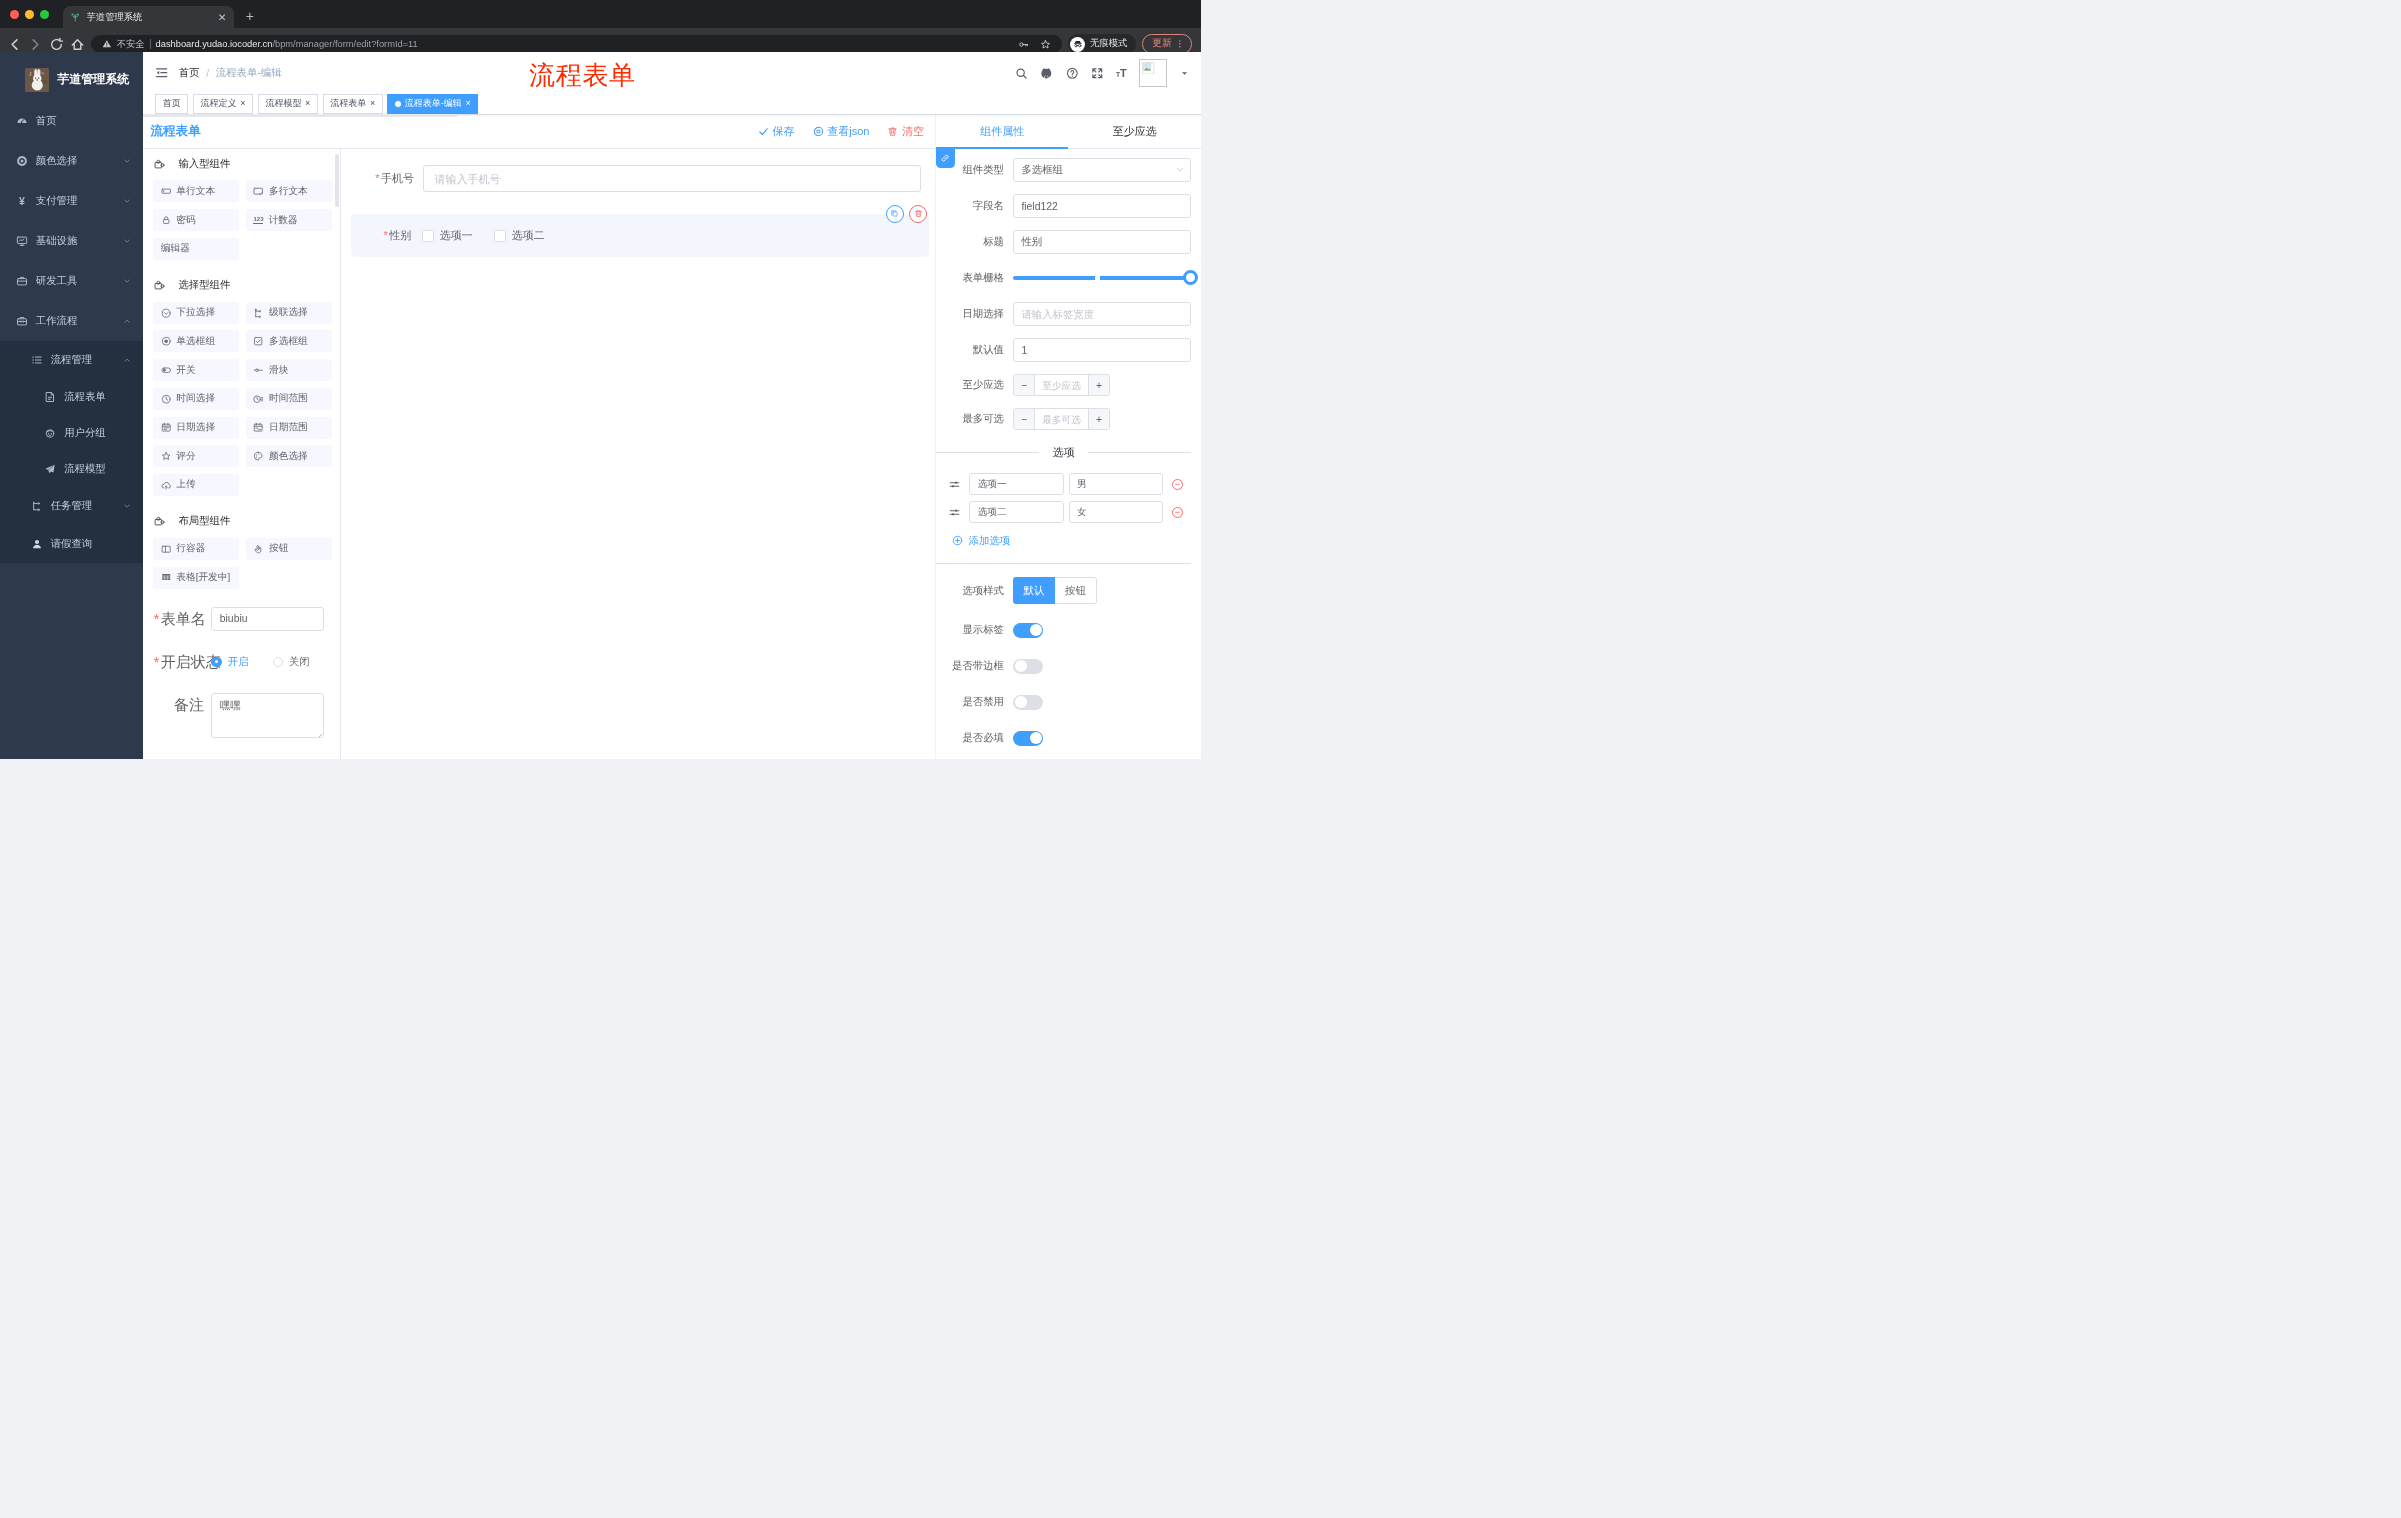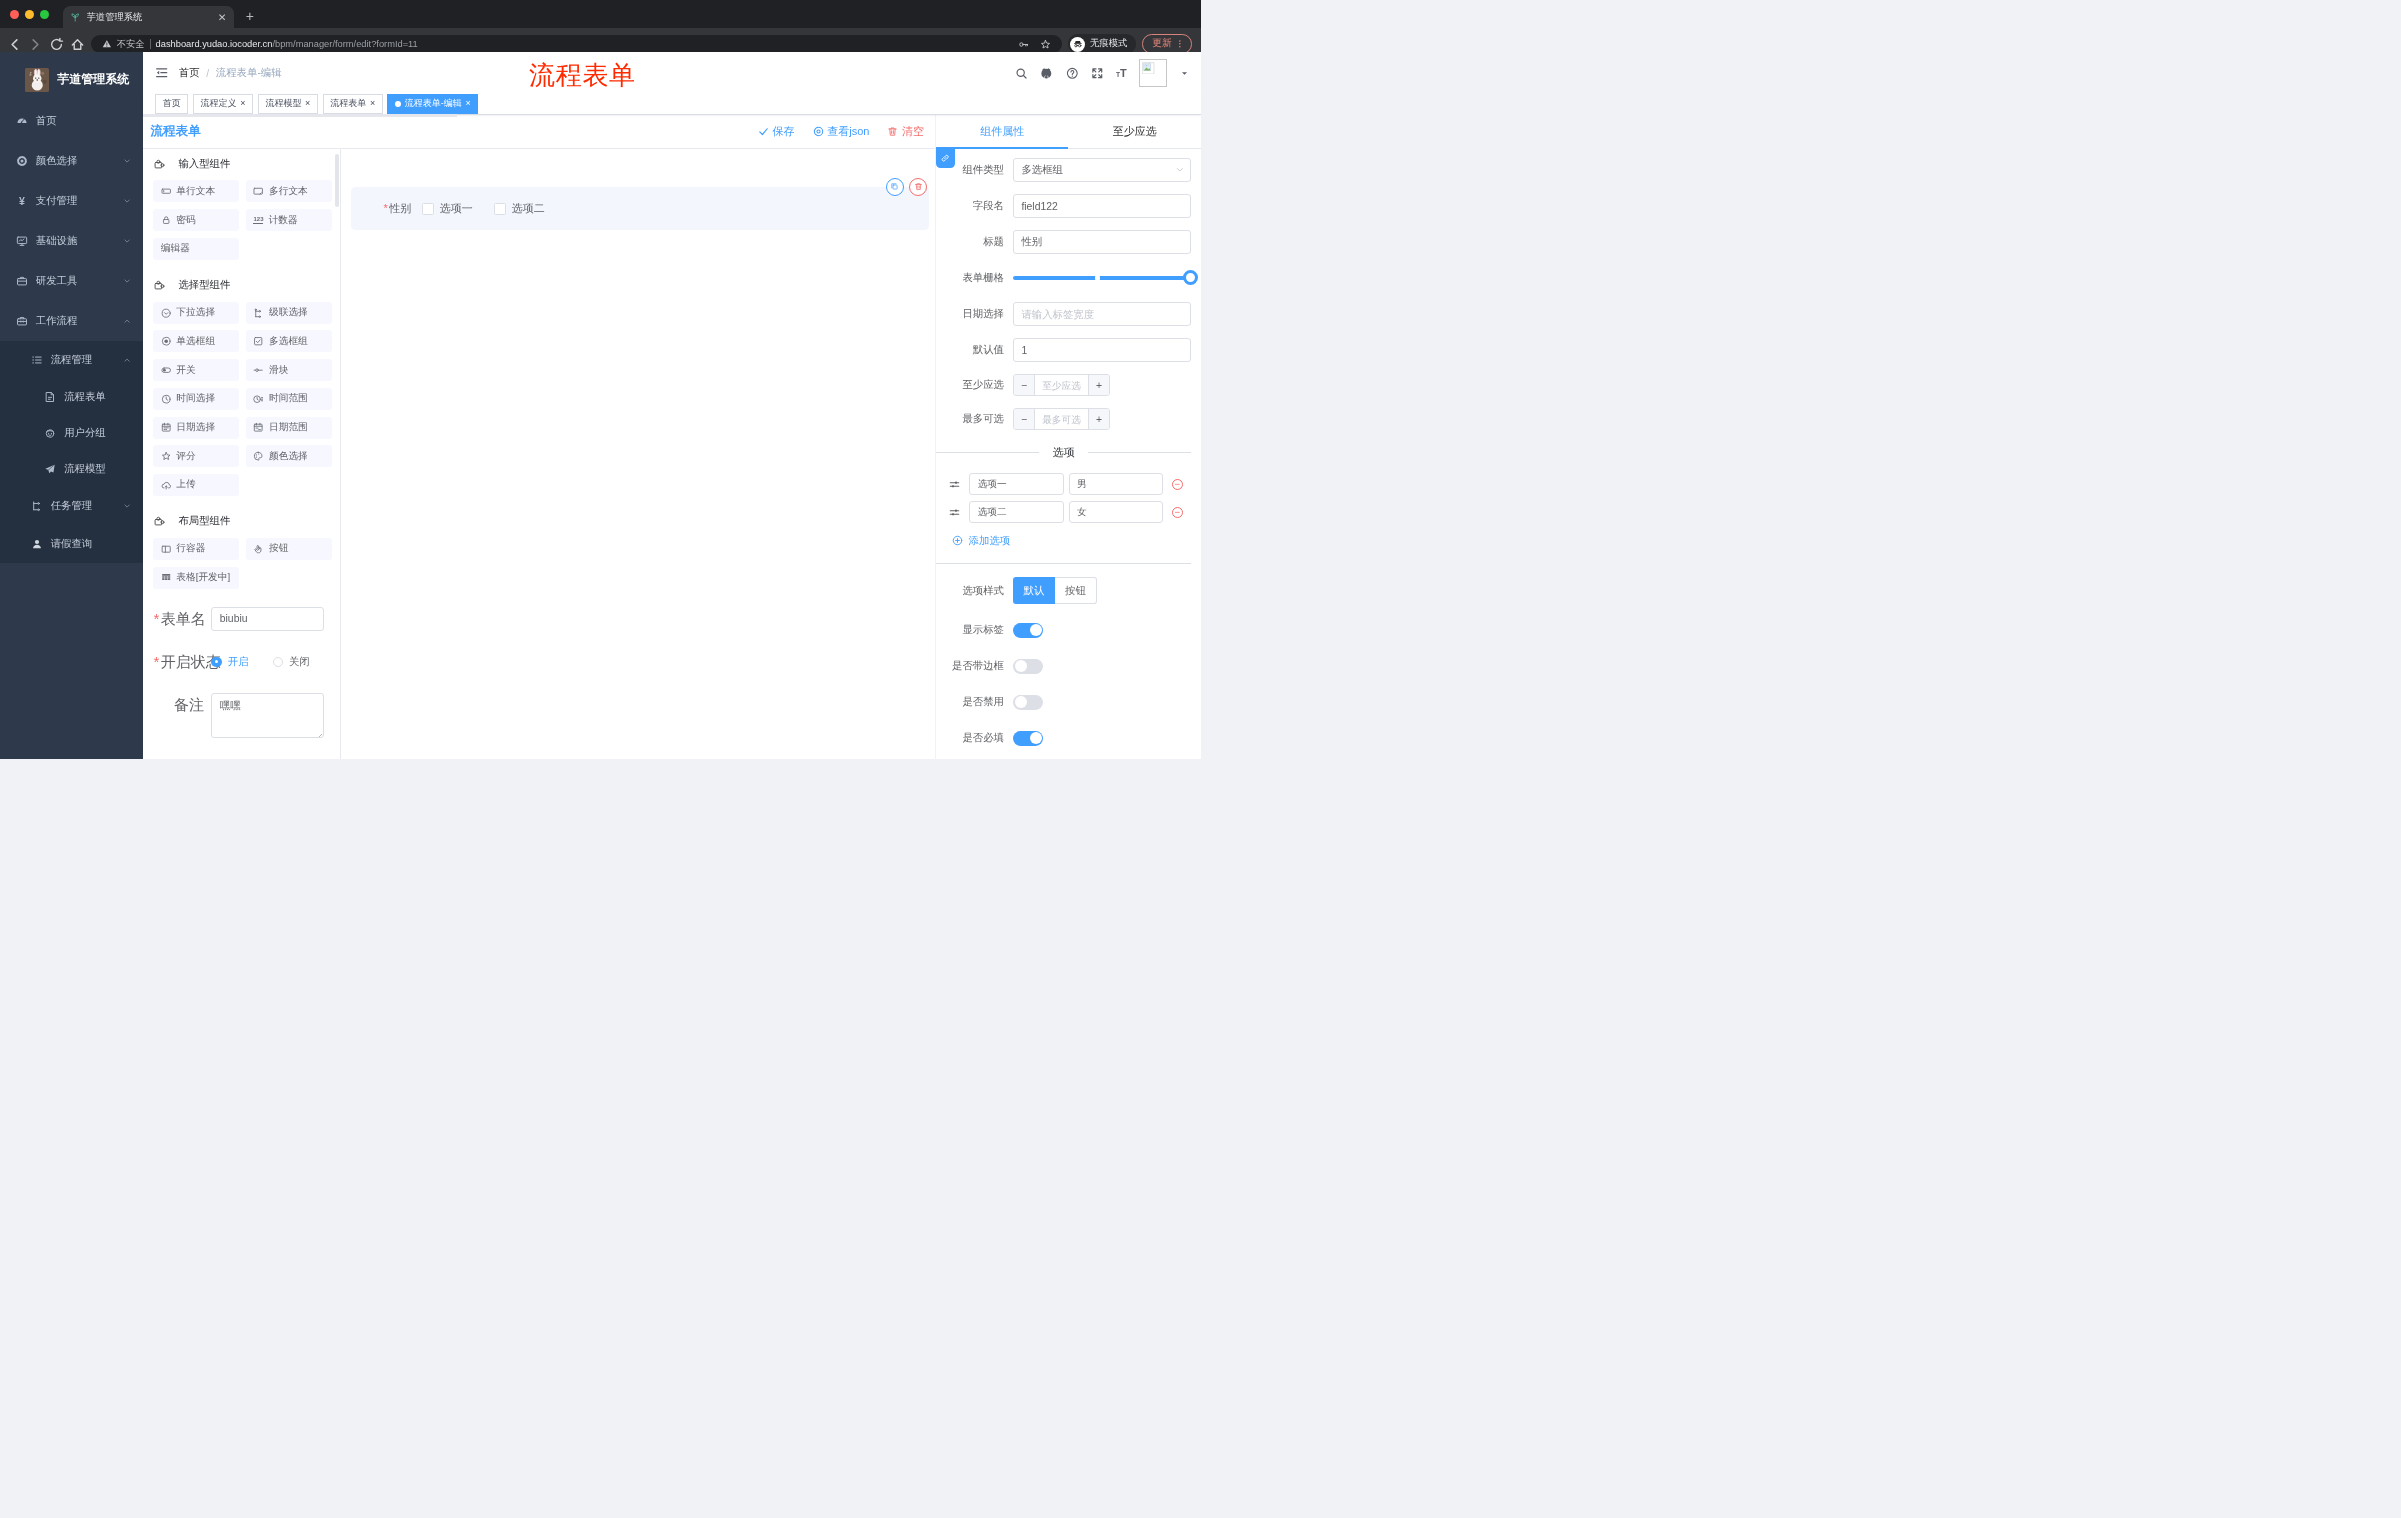--- a/index.html
+++ b/index.html
@@ -805,20 +805,24 @@
             <div class="pf-row top">
               <span class="pf-label"><span>备注</span></span>
               <span class="pf-control">
                 <textarea class="el-textarea" style="">嘿嘿</textarea>
                 <span class="resize-grip"></span>
               </span>
             </div>
           </div>
 
           <div class="canvas">
+            <div class="cv-row">
+              <span class="cv-label"><span class="req-star">*</span><span>手机号</span></span>
+              <input class="cv-input" placeholder="请输入手机号" style="">
+            </div>
             <div class="selected-block">
               <span class="sb-label"><span class="req-star">*</span><span>性别</span></span>
               <span class="cbx">
                 <span class="cbx-box"></span>
                 <span class="cbx-lbl">选项一</span>
               </span>
               <span class="cbx">
                 <span class="cbx-box"></span>
                 <span class="cbx-lbl">选项二</span>
               </span>

